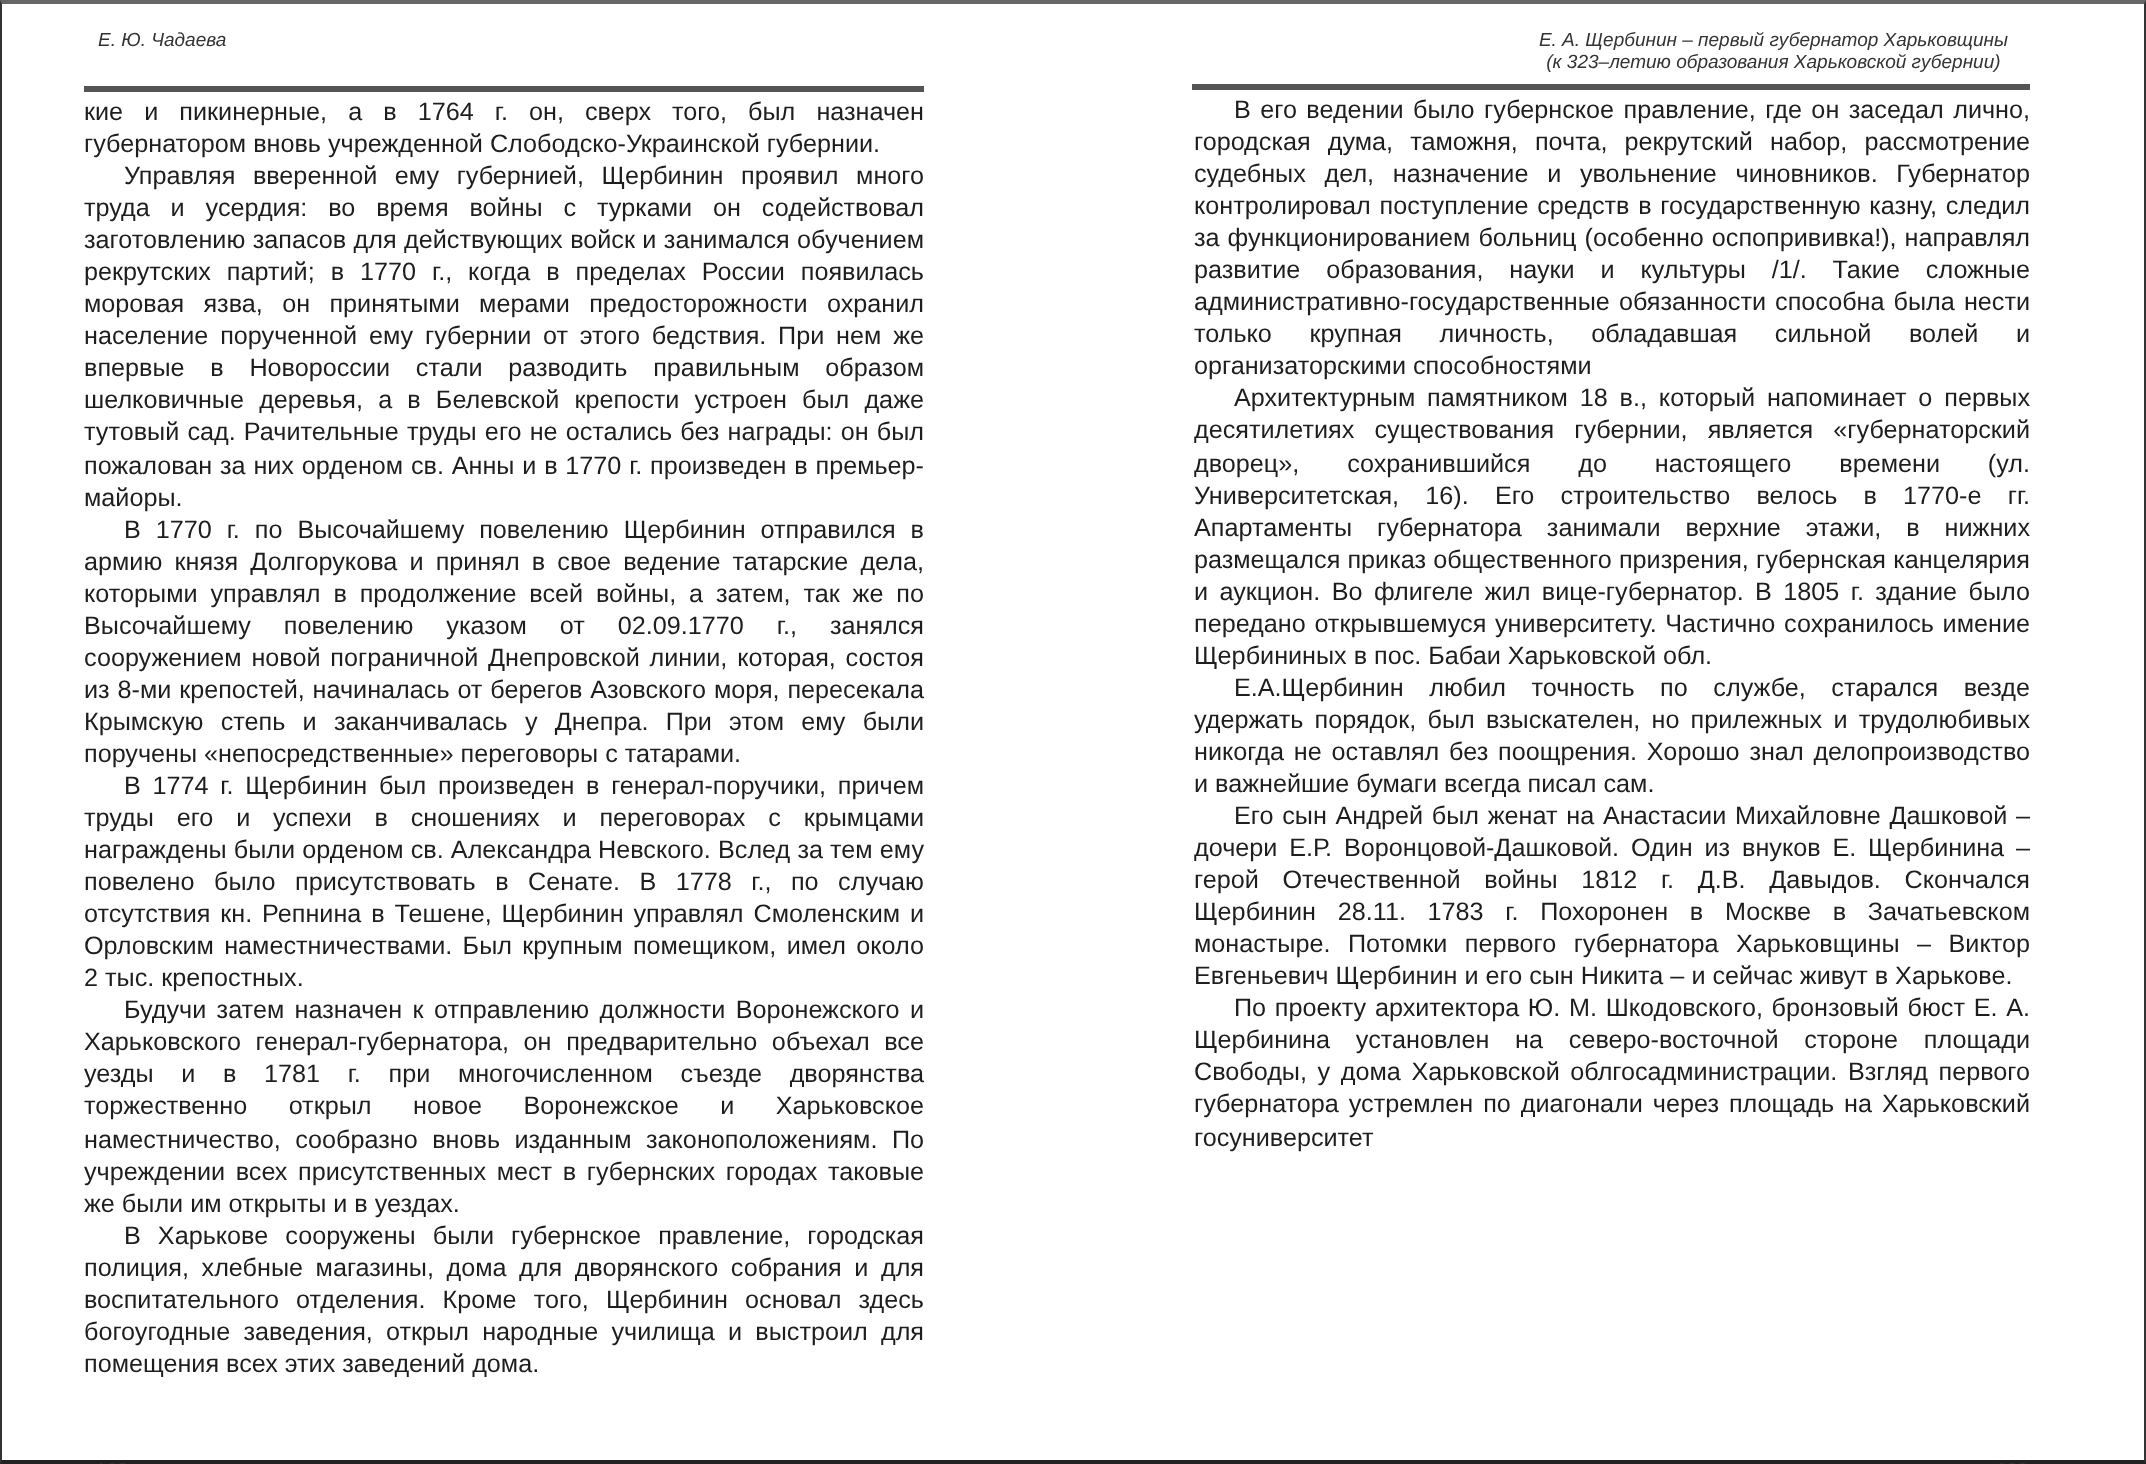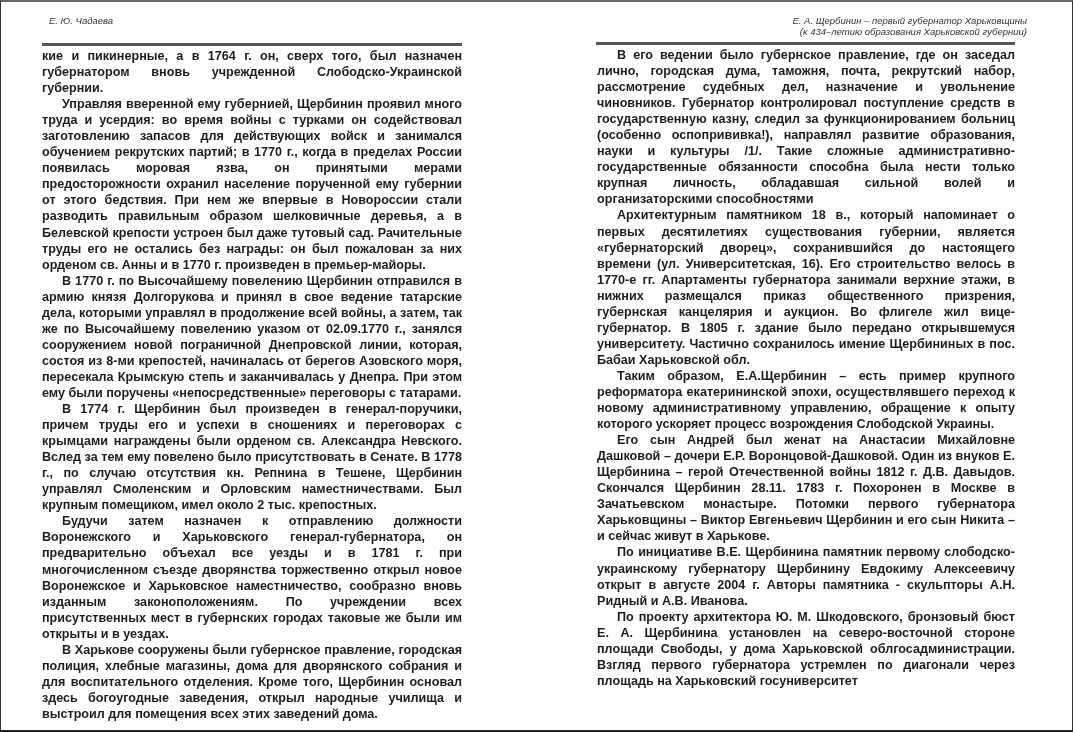--- a/index.html
+++ b/index.html
@@ -26,38 +26,38 @@
   .page.right { left: 536px; width: 535px; }
 
   .running-head {
     position: absolute;
     font-style: italic;
     font-size: 9.5px;
     color: #333;
     line-height: 11px;
   }
   .left .running-head { left: 48px; top: 13px; }
-  .right .running-head { right: 45px; top: 13px; text-align: right; }
+  .right .running-head { right: 68px; top: 13px; text-align: center; }
 
   .rule {
     position: absolute; height: 3px; background: #555;
   }
   .left .rule { left: 41px; width: 420px; top: 41px; }
   .right .rule { left: 59px; width: 419px; top: 40px; }
 
   .body-text {
     position: absolute;
     font-size: 12.6px;
     line-height: 16.05px;
     text-align: justify;
   }
   .left .body-text { left: 41px; width: 420px; top: 46px; }
   .right .body-text { left: 60px; width: 418px; top: 45px; }
 
-  .body-text p { margin: 0; text-indent: 20px; text-align: justify; font-weight: bold; }
+  .body-text p { margin: 0; text-indent: 20px; text-align: justify; }
   .body-text p.cont { text-indent: 0; }
 
   .page-num {
     position: absolute; font-size: 9.5px; color: #333; margin-top: 28px;
   }
   .left .page-num { left: 47px; top: 700px; }
   .right .page-num { right: 58px; top: 700px; font-weight: bold; }
 </style>
 </head>
 <body>
@@ -74,27 +74,26 @@
       <p>В 1774 г. Щербинин был произведен в генерал-поручики, причем труды его и успехи в сношениях и переговорах с крымцами награждены были орденом св. Александра Невского. Вслед за тем ему повелено было присутствовать в Сенате. В 1778 г., по случаю отсутствия кн. Репнина в Тешене, Щербинин управлял Смоленским и Орловским наместничествами. Был крупным помещиком, имел около 2 тыс. крепостных.</p>
       <p>Будучи затем назначен к отправлению должности Воронежского и Харьковского генерал-губернатора, он предварительно объехал все уезды и в 1781 г. при многочисленном съезде дворянства торжественно открыл новое Воронежское и Харьковское наместничество, сообразно вновь изданным законоположениям. По учреждении всех присутственных мест в губернских городах таковые же были им открыты и в уездах.</p>
       <p>В Харькове сооружены были губернское правление, городская полиция, хлебные магазины, дома для дворянского собрания и для воспитательного отделения. Кроме того, Щербинин основал здесь богоугодные заведения, открыл народные училища и выстроил для помещения всех этих заведений дома.</p>
     </div>
     <div class="page-num">168</div>
   </div>
 
   <div class="page right">
     <div class="running-head">
       <div>Е. А. Щербинин – первый губернатор Харьковщины</div>
-      <div>(к 434–летию образования Харьковской губернии)</div>
+      <div>(к 323–летию образования Харьковской губернии)</div>
     </div>
     <div class="rule"></div>
     <div class="body-text">
       <p>В его ведении было губернское правление, где он заседал лично, городская дума, таможня, почта, рекрутский набор, рассмотрение судебных дел, назначение и увольнение чиновников. Губернатор контролировал поступление средств в государственную казну, следил за функционированием больниц (особенно оспопрививка!), направлял развитие образования, науки и культуры /1/. Такие сложные административно-государственные обязанности способна была нести только крупная личность, обладавшая сильной волей и организаторскими способностями</p>
       <p>Архитектурным памятником 18 в., который напоминает о первых десятилетиях существования губернии, является «губернаторский дворец», сохранившийся до настоящего времени (ул. Университетская, 16). Его строительство велось в 1770-е гг. Апартаменты губернатора занимали верхние этажи, в нижних размещался приказ общественного призрения, губернская канцелярия и аукцион. Во флигеле жил вице-губернатор. В 1805 г. здание было передано открывшемуся университету. Частично сохранилось имение Щербининых в пос. Бабаи Харьковской обл.</p>
-      <p>Таким образом, Е.А.Щербинин – есть пример крупного реформатора екатерининской эпохи, осуществлявшего переход к новому административному управлению, обращение к опыту которого ускоряет процесс возрождения Слободской Украины.</p>
+      <p>Е.А.Щербинин любил точность по службе, старался везде удержать порядок, был взыскателен, но прилежных и трудолюбивых никогда не оставлял без поощрения. Хорошо знал делопроизводство и важнейшие бумаги всегда писал сам.</p>
       <p>Его сын Андрей был женат на Анастасии Михайловне Дашковой – дочери Е.Р. Воронцовой-Дашковой. Один из внуков Е. Щербинина – герой Отечественной войны 1812 г. Д.В. Давыдов. Скончался Щербинин 28.11. 1783 г. Похоронен в Москве в Зачатьевском монастыре. Потомки первого губернатора Харьковщины – Виктор Евгеньевич Щербинин и его сын Никита – и сейчас живут в Харькове.</p>
-      <p>По инициативе В.Е. Щербинина памятник первому слободско-украинскому губернатору Щербинину Евдокиму Алексеевичу открыт в августе 2004 г. Авторы памятника - скульпторы А.Н. Ридный и А.В. Иванова.</p>
       <p>По проекту архитектора Ю. М. Шкодовского, бронзовый бюст Е. А. Щербинина установлен на северо-восточной стороне площади Свободы, у дома Харьковской облгосадминистрации. Взгляд первого губернатора устремлен по диагонали через площадь на Харьковский госуниверситет</p>
     </div>
     <div class="page-num">169</div>
   </div>
 
 </div>
 
 </body></html>

